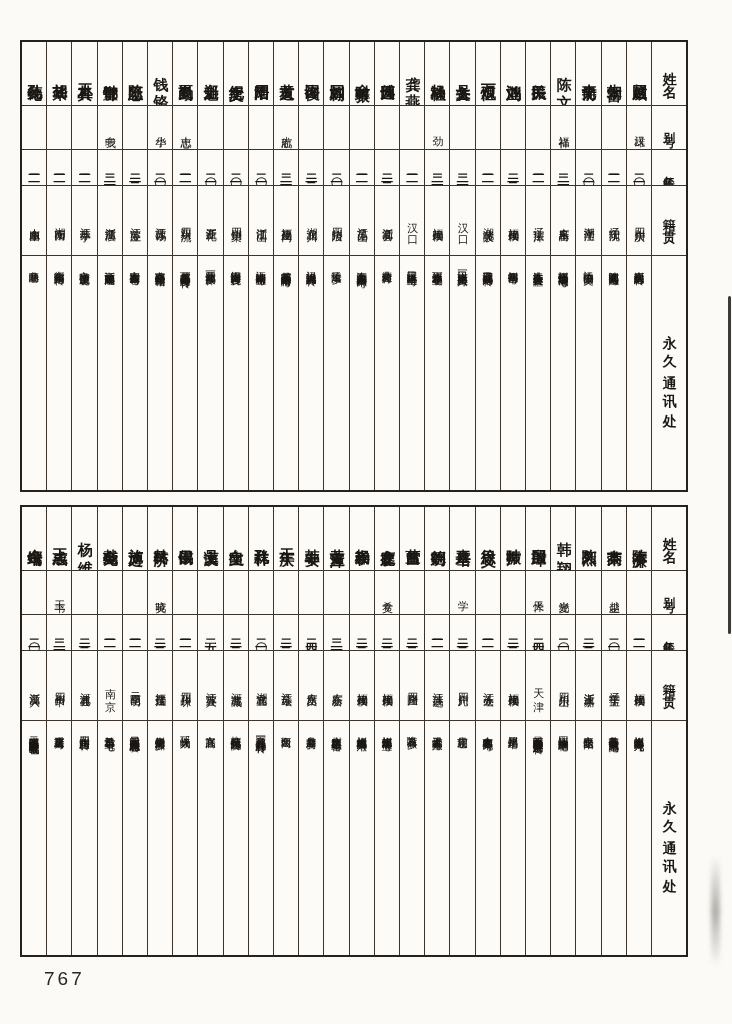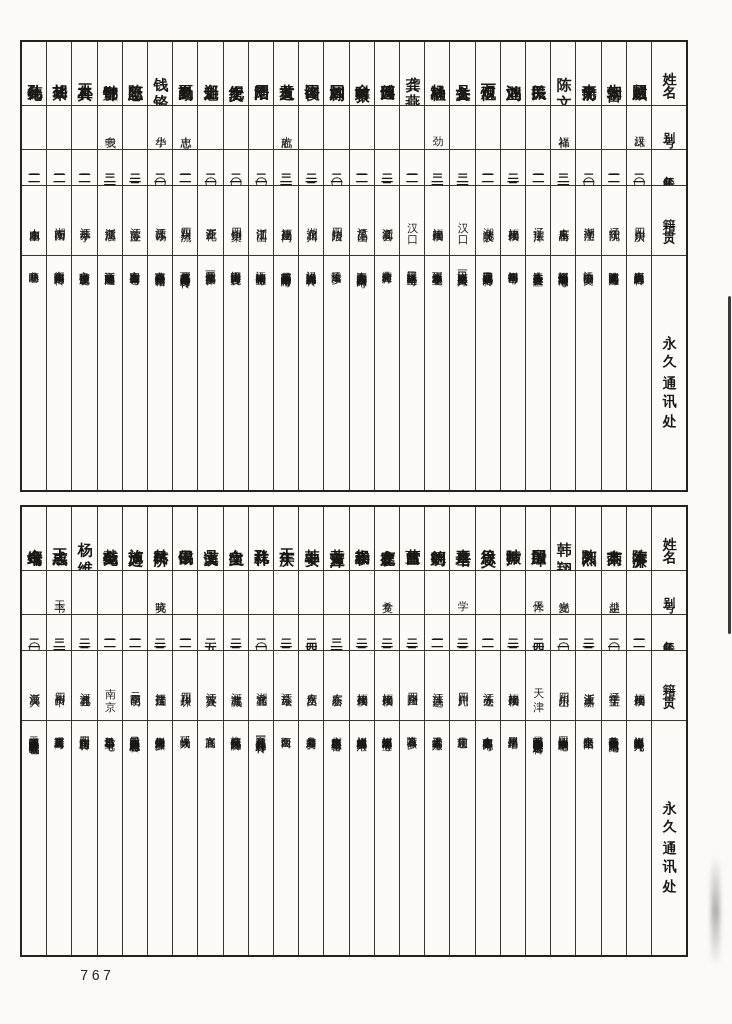--- a/index.html
+++ b/index.html
@@ -39,23 +39,22 @@
   .c-addr .vtext{font-size:10.5px;letter-spacing:0.5px;}
   .header-col .vtext{font-weight:700;}
   .header-col .c-name .vtext{font-size:14px;letter-spacing:13px;}
   .header-col .c-alias .vtext{font-size:12px;letter-spacing:6px;}
   .header-col .c-age .vtext{font-size:11.5px;letter-spacing:1px;}
   .header-col .c-native .vtext{font-size:13px;letter-spacing:12px;}
   .header-col .c-addr{align-items:center;padding-top:0;}
   .header-col .c-addr .vtext{font-size:14px;letter-spacing:20px;}
   .page-number{
     position:absolute;left:44px;top:968px;
-    font-size:14px;letter-spacing:3px;color:#2a2520;
-    font-family:Liberation Mono, monospace;
-    margin-left:36px;
+    font-size:19px;letter-spacing:3px;color:#2a2520;
+    font-family:Liberation Sans, sans-serif;
   }
   .scan-line{
     position:absolute;right:1px;top:296px;width:3px;height:338px;
     background:#181818;border-radius:2px;opacity:.85;
   }
   .scan-smudge{
     position:absolute;right:12px;top:856px;width:9px;height:110px;
     background:linear-gradient(180deg,rgba(70,65,58,0),rgba(70,65,58,.4),rgba(70,65,58,0));
     filter:blur(2px);
   }

